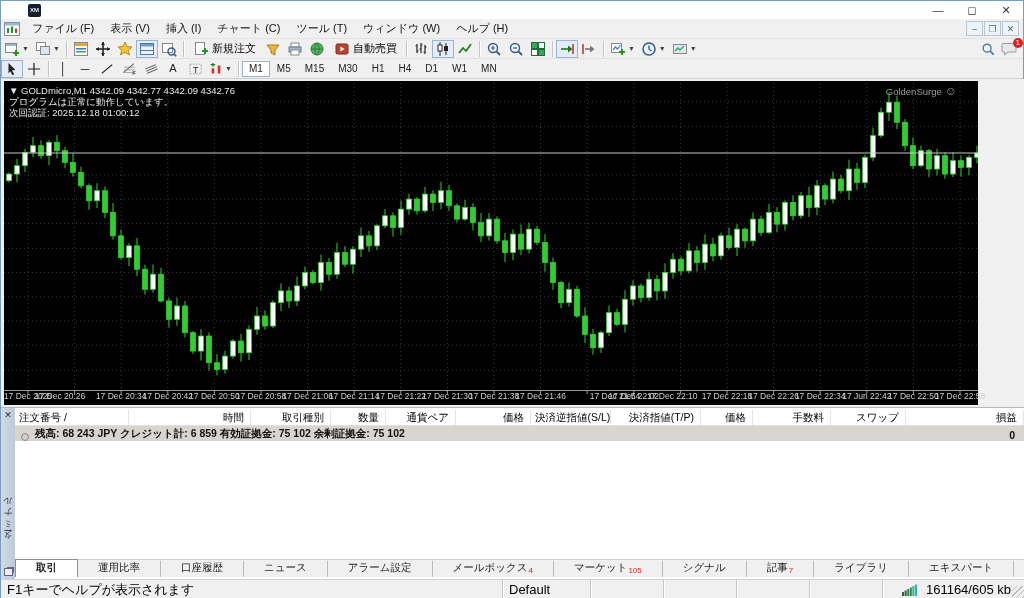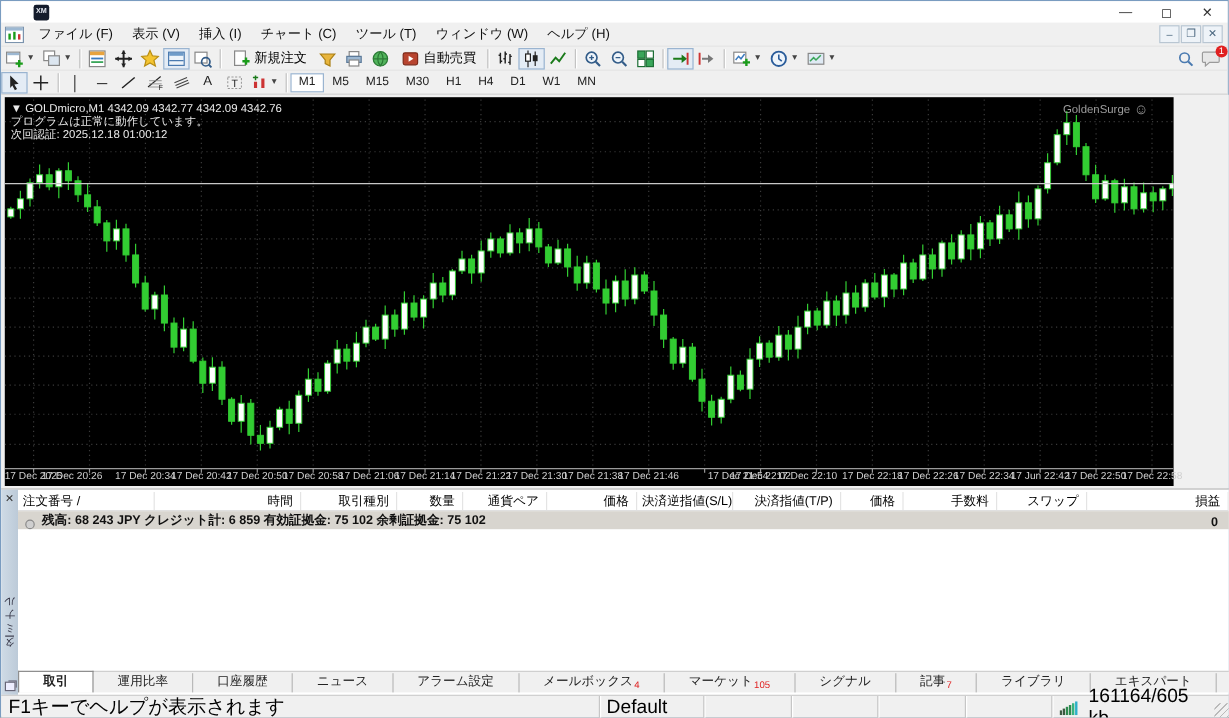--- a/index.html
+++ b/index.html
@@ -60,21 +60,21 @@
   .thcell.first { text-align:left; }
   .balrow { position:absolute; left:14px; top:18px; height:15px; width:1010px; background:#d8d5cf; display:flex; align-items:flex-end; font-size:10.5px; font-weight:bold; color:#111; }
   .baldot { width:8px; height:8px; border:1px solid #8a8a8a; border-radius:50%; background:#cfcfcf; margin:0 6px 0 6px; }
   .balprofit { margin-left:auto; padding-right:10px; font-weight:bold; }
   .tabs { position:absolute; left:14px; bottom:2px; height:18px; width:1010px; display:flex; align-items:flex-end; font-size:10.5px; color:#222; background:#f0f0f0; border-top:1px solid #cfcfcf; }
   .tab { padding:2px 20px; height:16px; display:flex; align-items:flex-end; gap:1px; border-right:1px solid #b9b9b9; white-space:nowrap; }
   .tab.active { background:#fff; border:1px solid #8f8f8f; border-bottom:none; font-weight:bold; height:18px; margin-top:-2px; }
   .tbadge { color:#e02020; font-size:8px; margin-top:5px; }
 
   
-  .statusbar { position:absolute; left:0; top:578px; width:1024px; height:20px; background:#f0f0f0; border-top:1px solid #d0d0d0; display:flex; align-items:center; font-size:16px; color:#000; }
+  .statusbar { position:absolute; left:0; top:578px; width:1024px; height:20px; background:#f0f0f0; border-top:1px solid #d0d0d0; display:flex; align-items:center; font-size:13px; color:#000; }
   .scell { height:100%; display:flex; align-items:center; padding:0 6px; border-right:1px solid #c6c6c6; box-shadow:1px 0 0 #fff; }
   .scell.help { width:502px; }
   .scell.profile { width:88px; }
   .scell.empty { width:73px; }
   .scell.traffic { margin-left:auto; border-right:none; gap:8px; padding-right:14px;align-items:center; }
   .grip { position:absolute; right:1px; bottom:1px; width:12px; height:12px; background:repeating-linear-gradient(135deg,transparent 0 3px,#b9b9b9 3px 4px); }
 
   svg.ic { display:block; }
 </style>
 </head>

